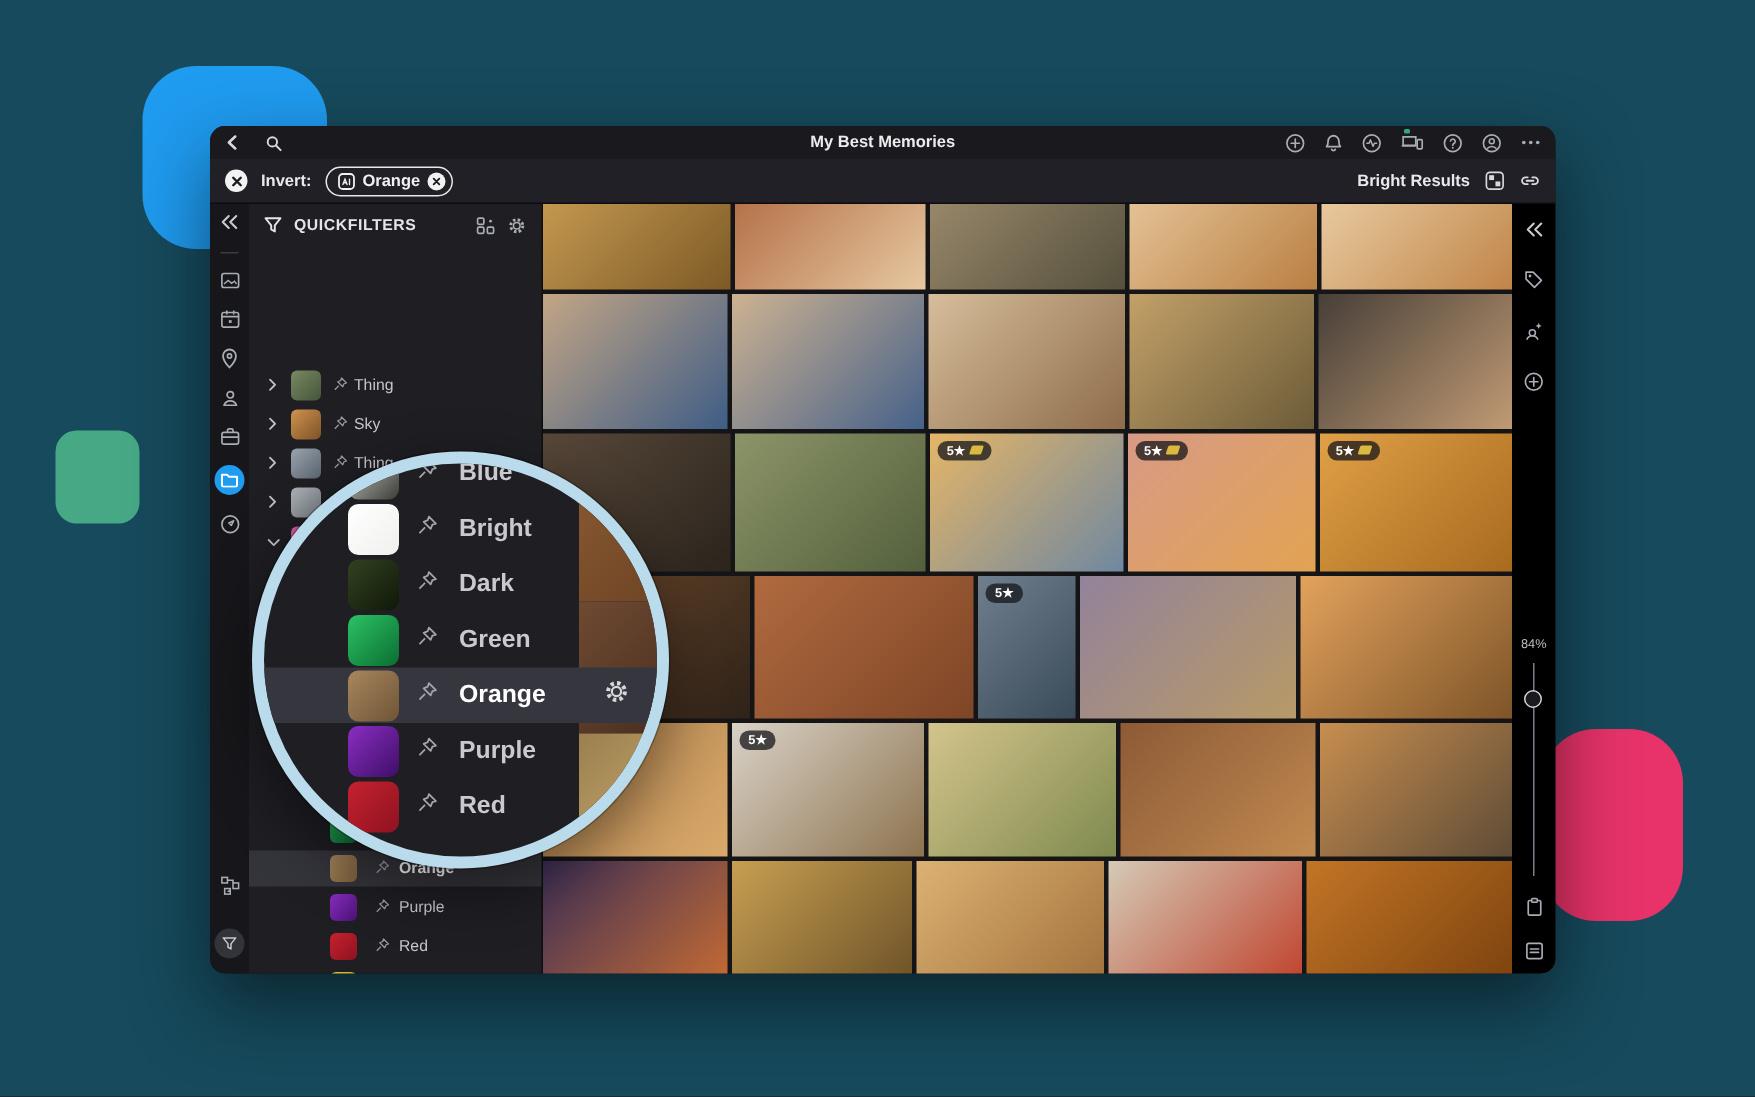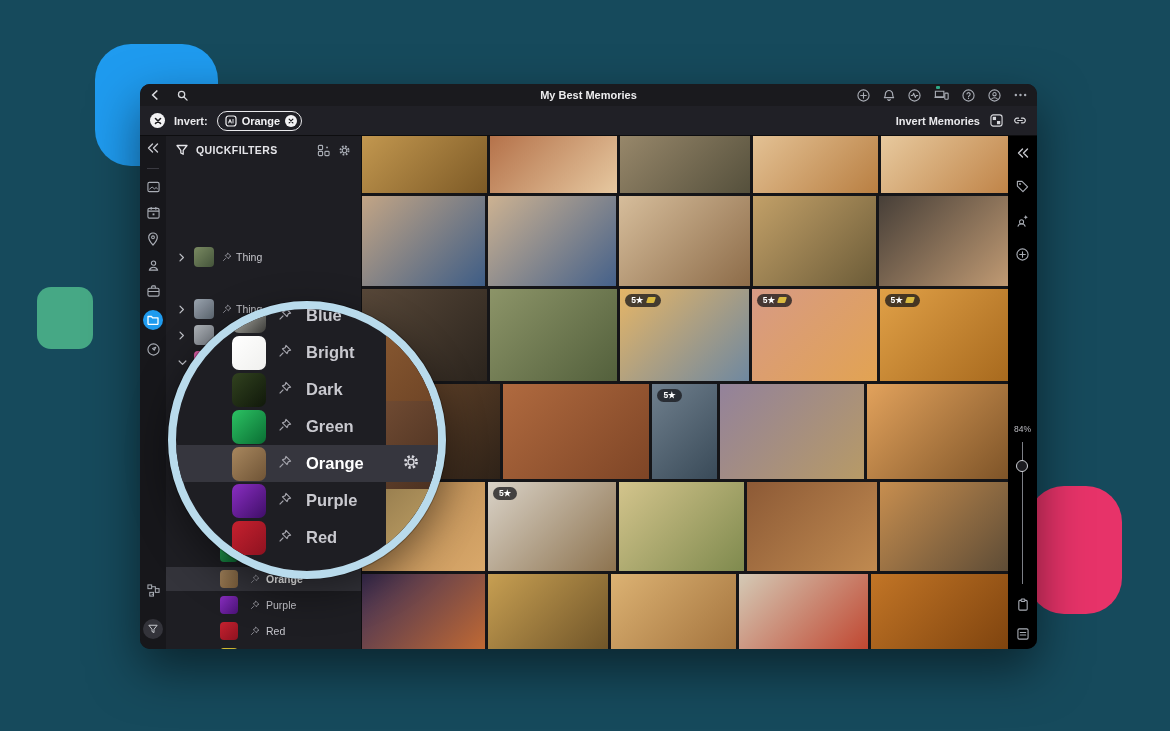--- a/index.html
+++ b/index.html
@@ -190,21 +190,21 @@
           </svg>
       </span>
       <span class="pill-label">Orange</span>
       <span class="pill-x">
         <svg width="6" height="6" viewBox="0 0 8 8">
             <path d="M1.5 1.5 6.5 6.5M6.5 1.5 1.5 6.5" stroke="#1a1a1e" stroke-width="1.6" stroke-linecap="round"></path>
           </svg>
       </span>
     </span>
     <span class="fb-right">
-      <span class="fb-text">Invert Memories</span>
+      <span class="fb-text">Bright Results</span>
       <span class="icon">
         <svg width="13" height="13" viewBox="0 0 14 14">
             <rect x="1" y="1" width="12" height="12" rx="2.5" fill="none" stroke="#d8d9dd" stroke-width="1.2"></rect>
             <rect x="3" y="3" width="3.5" height="3.5" fill="#d8d9dd"></rect>
             <rect x="7.5" y="7.5" width="3.5" height="3.5" fill="#d8d9dd"></rect>
           </svg>
       </span>
       <span class="icon">
         <svg width="14" height="9" viewBox="0 0 14 9">
             <path d="M5.5 2.2H4a2.3 2.3 0 1 0 0 4.6h1.5M8.5 2.2H10a2.3 2.3 0 1 1 0 4.6H8.5M4.7 4.5h4.6" fill="none" stroke="#d8d9dd" stroke-width="1.2" stroke-linecap="round"></path>
@@ -311,20 +311,33 @@
               </svg></span>
             <span class="thumb" style="left: 28px; height: 20px; width: 20px; background: linear-gradient(135deg, rgb(122, 138, 98), rgb(68, 84, 58));"></span>
             <span class="pin" style="left: 56px;"><svg width="10" height="10" viewBox="0 0 12 12">
                 <g fill="none" stroke="currentColor" stroke-width="1" stroke-linejoin="round">
                   <path d="M6.8 1.2l4 4-2 .6-1 2.4L3.8 4.2l2.4-1z"></path>
                   <path d="M4.6 7.4 1.4 10.6"></path>
                 </g>
               </svg></span>
             <span class="lbl" style="left: 70px;">Thing</span>
           </div>
+          <div class="qf-row" style="top: 75px;">
+            <span class="chev" style="left: 12px;"><svg width="7" height="9" viewBox="0 0 8 12">
+                <path d="M2 1.5 6.5 6 2 10.5" fill="none" stroke="currentColor" stroke-width="1.6" stroke-linecap="round" stroke-linejoin="round"></path>
+              </svg></span>
+            <span class="thumb" style="left: 28px; height: 20px; width: 20px; background: linear-gradient(135deg, rgb(207, 148, 80), rgb(125, 81, 38));"></span>
+            <span class="pin" style="left: 56px;"><svg width="10" height="10" viewBox="0 0 12 12">
+                <g fill="none" stroke="currentColor" stroke-width="1" stroke-linejoin="round">
+                  <path d="M6.8 1.2l4 4-2 .6-1 2.4L3.8 4.2l2.4-1z"></path>
+                  <path d="M4.6 7.4 1.4 10.6"></path>
+                </g>
+              </svg></span>
+            <span class="lbl" style="left: 70px;">Sky</span>
+          </div>
           <div class="qf-row" style="top: 101px;">
             <span class="chev" style="left: 12px;"><svg width="7" height="9" viewBox="0 0 8 12">
                 <path d="M2 1.5 6.5 6 2 10.5" fill="none" stroke="currentColor" stroke-width="1.6" stroke-linecap="round" stroke-linejoin="round"></path>
               </svg></span>
             <span class="thumb" style="left: 28px; height: 20px; width: 20px; background: linear-gradient(135deg, rgb(154, 163, 174), rgb(92, 102, 112));"></span>
             <span class="pin" style="left: 56px;"><svg width="10" height="10" viewBox="0 0 12 12">
                 <g fill="none" stroke="currentColor" stroke-width="1" stroke-linejoin="round">
                   <path d="M6.8 1.2l4 4-2 .6-1 2.4L3.8 4.2l2.4-1z"></path>
                   <path d="M4.6 7.4 1.4 10.6"></path>
                 </g>

